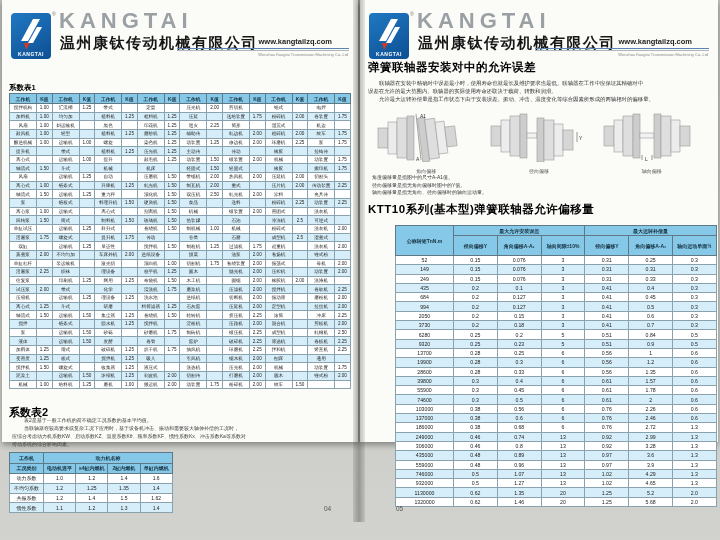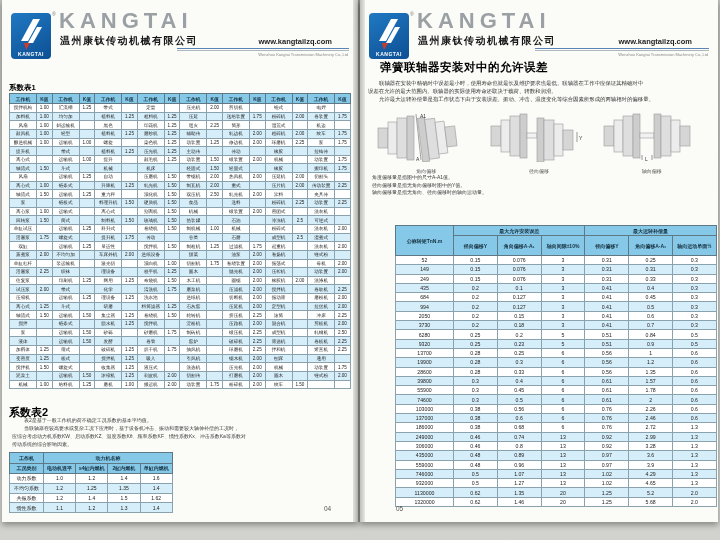--- a/index.html
+++ b/index.html
@@ -4,21 +4,21 @@
 <style>
   * { margin:0; padding:0; box-sizing:border-box; }
   html,body { width:720px; height:540px; }
   body {
     position:relative; overflow:hidden;
     background:linear-gradient(#bdbdb9,#d2d2ce);
     font-family:"Liberation Sans","DejaVu Sans",sans-serif;
     color:#222;
   }
   .page {
-    position:absolute; top:0; height:522px;
+    position:absolute; top:0; height:442px;
     background:#fbfbf8;
     box-shadow:0 3px 6px rgba(0,0,0,.35);
   }
   .page-left  { left:2px;   width:356px; }
   .page-right { left:360px; width:358px; }
   .gutter {
     position:absolute; left:353px; top:0; width:12px; height:522px; z-index:6;
     background:linear-gradient(90deg,rgba(0,0,0,.10),rgba(0,0,0,.28) 50%,rgba(0,0,0,.08));
     pointer-events:none;
   }
@@ -33,21 +33,21 @@
     position:absolute; bottom:2px; left:0; right:0; text-align:center;
     font-size:5px; font-weight:bold; color:#fff; letter-spacing:.5px;
   }
   .regmark { position:absolute; left:50px; top:11px; font-size:5px; color:#777; }
   .brand {
     position:absolute; left:57px; top:8px;
     font-size:22px; font-weight:bold; letter-spacing:5px; color:#9aa0a3;
   }
   .company {
     position:absolute; left:58px; top:34px;
-    font-size:10px; font-weight:bold; color:#161616; letter-spacing:1.5px;
+    font-size:15px; font-weight:bold; color:#161616; letter-spacing:1.5px;
   }
   .site { position:absolute; right:26px; top:37px; font-size:7.5px; font-weight:bold; color:#222; }
   .site-line {
     position:absolute; left:175px; right:9px; top:48px; height:3px;
     border-top:1px solid #5b84b4; border-bottom:1px solid #aeb6be;
   }
   .site-sub { position:absolute; right:10px; top:52px; font-size:4px; color:#8b8b8b; }
   
   table { border-collapse:collapse; table-layout:fixed; position:absolute; }
   th,td { text-align:center; vertical-align:middle; padding:0; overflow:hidden; white-space:nowrap; }
@@ -62,21 +62,21 @@
   .t1 col.cw { width:27px; } .t1 col.ck { width:15.6px; }
   .t2-title { position:absolute; left:7px; top:405px; font-size:11px; font-weight:bold; color:#000; }
   .t2-notes { position:absolute; left:10px; top:416px; width:336px; font-size:5px; line-height:8px; color:#3a3a3a; }
   .t2-notes .ind { padding-left:12px; }
   .t2 { left:7px; top:452px; width:163px; font-size:5px; }
   .t2 th { height:10.5px; }
   .t2 td { height:9.8px; }
   .t2 col.c0 { width:34px; } .t2 col.c { width:32.2px; }
   .pagenum-left  { position:absolute; left:322px; top:505px; font-size:6.5px; color:#555; }
   
-  .sec-title { position:absolute; left:8px; font-size:11.5px; font-weight:bold; color:#000; letter-spacing:.5px;margin-left:12px; }
+  .sec-title { position:absolute; left:8px; font-size:11.5px; font-weight:bold; color:#000; letter-spacing:.5px; }
   .sec1 { top:60px; }
   .sec2 { top:202px; }
   .intro { position:absolute; left:8px; top:79px; width:344px; font-size:5.4px; line-height:8px; color:#333; }
   .intro .ind { text-indent:11px; }
   .diagrams { position:absolute; left:10px; top:112px; width:338px; display:flex; justify-content:space-around; }
   .diag { width:104px; text-align:center; }
   .diag-cap { font-size:5px; color:#555; margin-top:2px; }
   .rnotes { position:absolute; left:12px; top:174px; width:330px; font-size:5px; line-height:7.5px; color:#3a3a3a; }
   .kt { left:35px; top:225px; width:321px; font-size:5.2px; }
   .kt th { font-size:5px; }
@@ -896,20 +896,21 @@
       <div class="diag-cap">轴向偏移</div>
     </div>
   </div>
 
   <div class="rnotes">
     <div>角度偏移量是指图中的尺寸A-A1值。</div>
     <div>径向偏移量是指无角向偏移时图中的Y值。</div>
     <div>轴向偏移量是指无角向、径向偏移时的轴向运动量。</div>
   </div>
 
+  <div class="sec-title sec2">KTT10系列(基本型)弹簧联轴器允许偏移量</div>
 
   <table class="kt">
     <colgroup>
       <col class="kc0">
         <col class="kc">
         <col class="kc">
         <col class="kc">
         <col class="kc">
         <col class="kc">
         <col class="kc">

